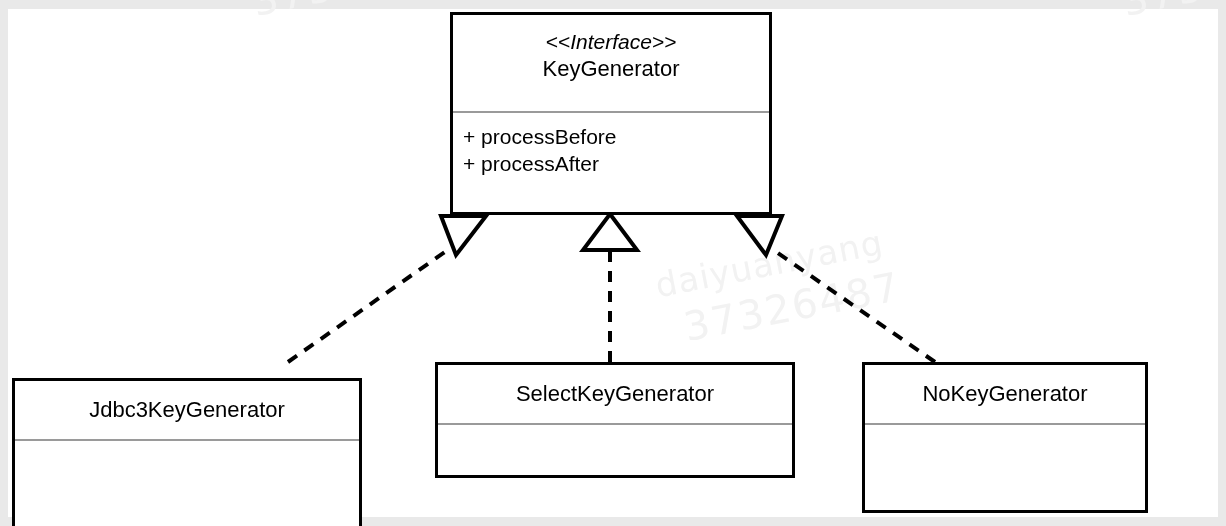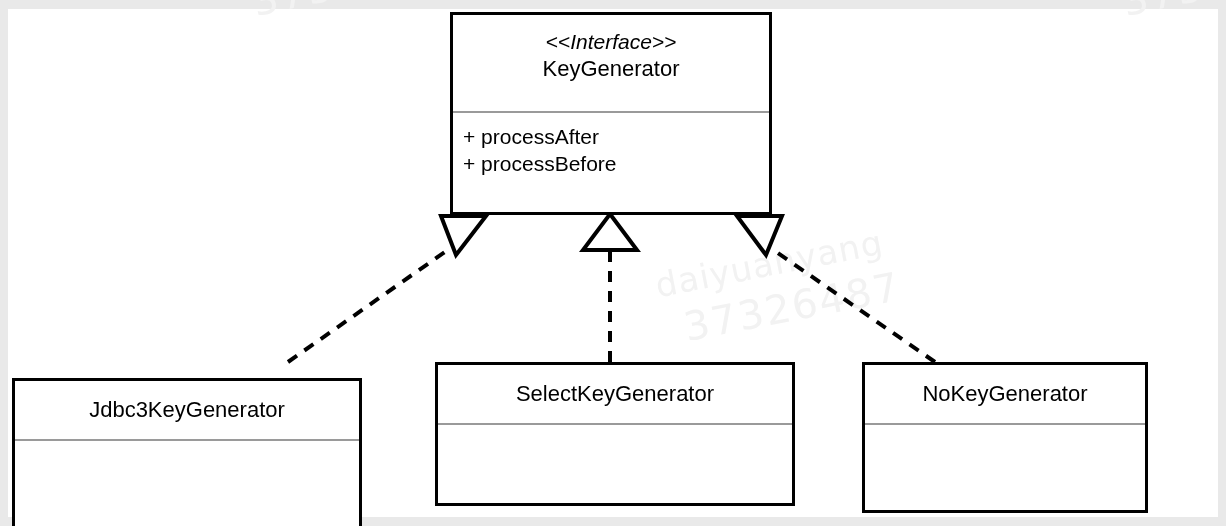--- a/index.html
+++ b/index.html
@@ -123,32 +123,32 @@
     <polygon points="737,216 782,216 766,255" fill="#ffffff" stroke="#000000" stroke-width="4" stroke-linejoin="miter"></polygon>
   </svg>
 
   <div class="uml-box" style="left:450px; top:12px; width:322px; height:203px;">
     <div class="uml-title" style="height:96px; padding-top:14px;">
       <div class="uml-stereotype">&lt;&lt;Interface&gt;&gt;</div>
       <div class="uml-name">KeyGenerator</div>
     </div>
     <div class="uml-divider"></div>
     <div class="uml-members">
+      <div>+ processBefore</div>
       <div>+ processAfter</div>
-      <div>+ processBefore</div>
     </div>
   </div>
 
   <div class="uml-box" style="left:12px; top:378px; width:350px; height:151px;">
     <div class="uml-title uml-name" style="height:58px; line-height:58px;">Jdbc3KeyGenerator</div>
     <div class="uml-divider"></div>
     <div class="uml-empty-compartment"></div>
   </div>
 
-  <div class="uml-box" style="left:435px; top:362px; width:360px; height:144px;">
+  <div class="uml-box" style="left:435px; top:362px; width:360px; height:116px;">
     <div class="uml-title uml-name" style="height:58px; line-height:58px;">SelectKeyGenerator</div>
     <div class="uml-divider"></div>
     <div class="uml-empty-compartment"></div>
   </div>
 
   <div class="uml-box" style="left:862px; top:362px; width:286px; height:151px;">
     <div class="uml-title uml-name" style="height:58px; line-height:58px;">NoKeyGenerator</div>
     <div class="uml-divider"></div>
     <div class="uml-empty-compartment"></div>
   </div>

